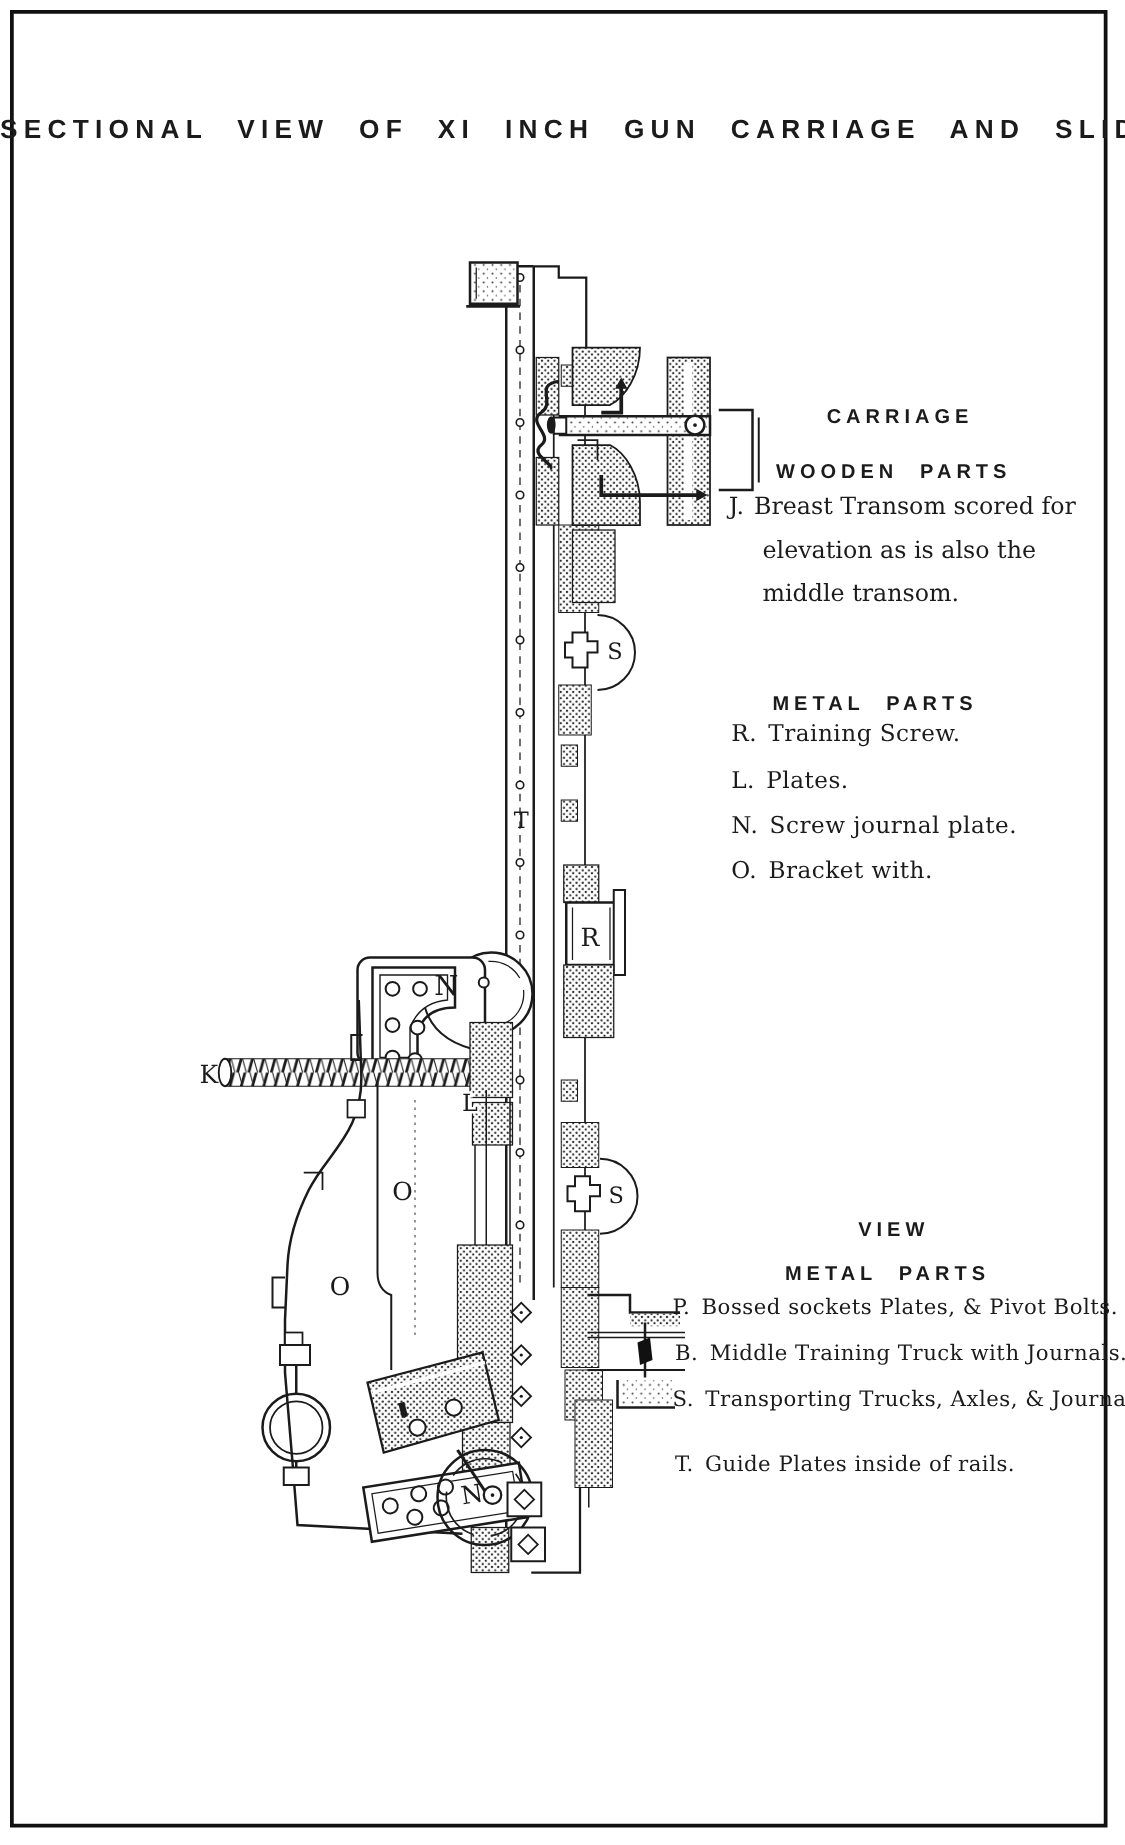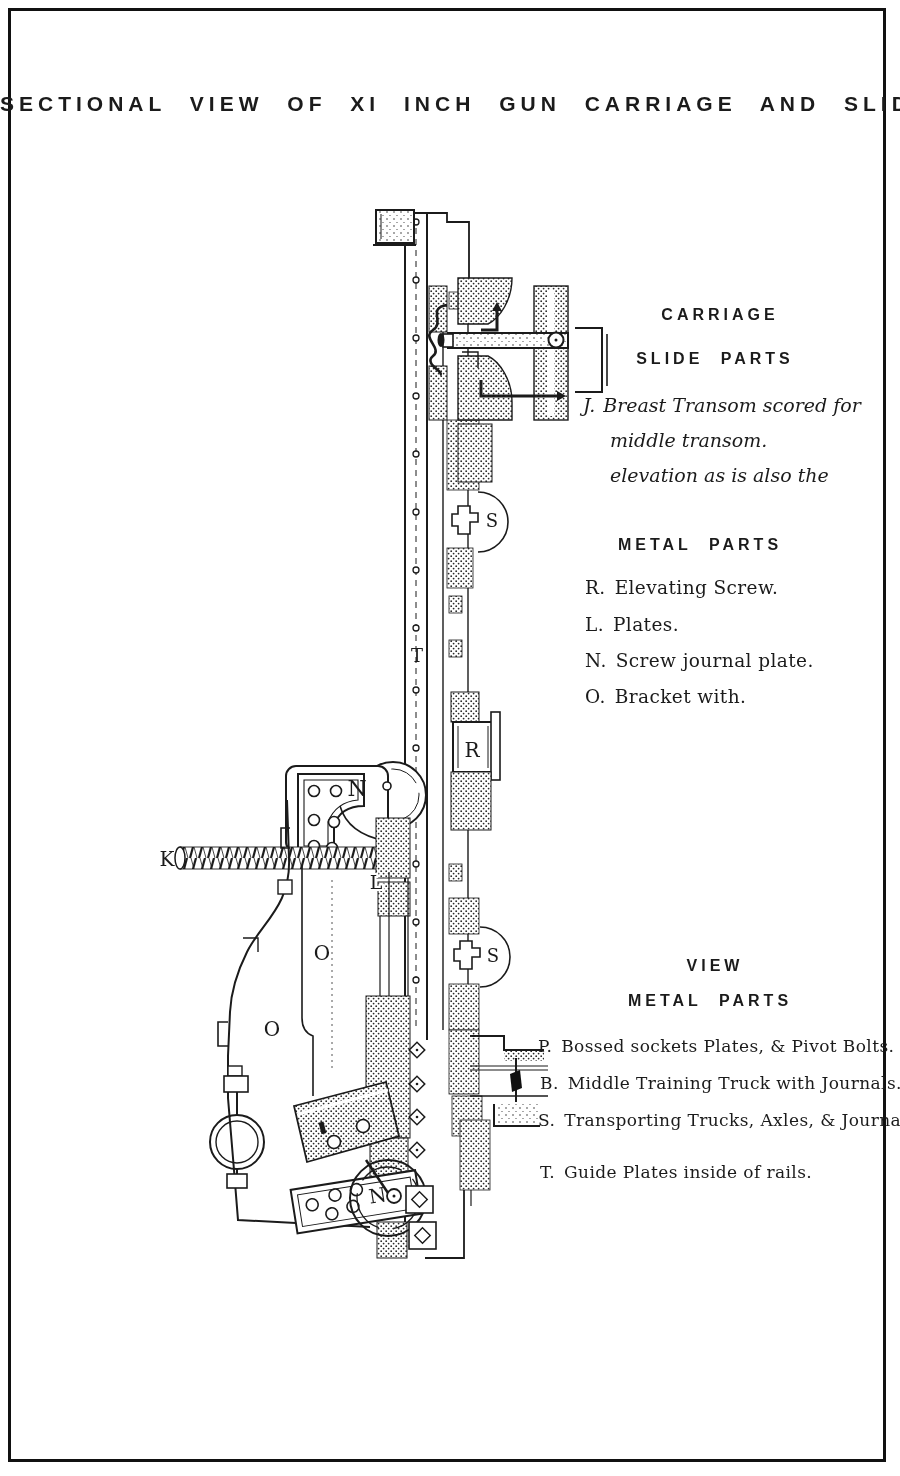--- a/index.html
+++ b/index.html
@@ -8,31 +8,31 @@
     font-family:"Liberation Sans",sans-serif;color:#1b1b1b;overflow:hidden;
   }
   .frame{position:absolute;left:8px;top:8px;width:878px;height:1454px;
     border:3px solid #111;box-sizing:border-box;}
   .title{
     position:absolute;top:92px;left:0;width:900px;text-align:center;
     font-size:21px;font-weight:600;letter-spacing:5px;word-spacing:13px;white-space:nowrap;
   }
   .heading{
     position:absolute;font-size:16px;font-weight:600;letter-spacing:4px;
-    word-spacing:9px;text-align:center;width:300px;white-space:nowrap;
+    word-spacing:9px;text-align:center;width:300px;white-space:nowrap;margin-top:19px;
   }
   .litem{
     position:absolute;font-family:"DejaVu Serif",serif;font-size:18.5px;
     letter-spacing:0.4px;white-space:nowrap;
   }
   .litem .key{display:inline-block;margin-right:9px;}
   .slide-items .litem{font-size:17px;}
   .jblock{
     position:absolute;left:583px;top:388px;width:310px;
-    font-family:"DejaVu Serif",serif;font-size:19px;line-height:35px;font-style:italic;
+    font-family:"DejaVu Serif",serif;font-size:19px;line-height:35px;
   }
   .jblock .cont{padding-left:27px;}
   .jblock .key{margin-right:8px;}
   svg{position:absolute;left:0;top:0;}
   svg text{font-family:"DejaVu Serif",serif;fill:#1b1b1b;}
 </style>
 </head>
 <body>
 
 <div class="frame"></div>
@@ -278,35 +278,35 @@
     <text x="472" y="757" font-size="20" text-anchor="middle">R</text>
     <text x="357" y="796" font-size="22" text-anchor="middle">N</text>
     <text x="376" y="889" font-size="19" text-anchor="middle" paint-order="stroke" stroke="#ffffff" stroke-width="4">L</text>
     <text x="322" y="960" font-size="20" text-anchor="middle">O</text>
     <text x="272" y="1036" font-size="20" text-anchor="middle">O</text>
     <text x="493" y="962" font-size="18" text-anchor="middle">S</text>
   </g>
 </svg>
 
 <div class="heading" style="left:570px;top:306px">CARRIAGE</div>
-<div class="heading" style="left:565px;top:350px">SLIDE PARTS</div>
+<div class="heading" style="left:565px;top:350px">WOODEN PARTS</div>
 
 <div class="jblock">
   <div>
     <span class="key">J.</span><span>Breast Transom scored for</span>
   </div>
+  <div class="cont">elevation as is also the</div>
   <div class="cont">middle transom.</div>
-  <div class="cont">elevation as is also the</div>
 </div>
 
 <div class="heading" style="left:550px;top:536px">METAL PARTS</div>
 
 <div class="carriage-items">
   <div class="litem" style="left:585px;top:577px">
-    <span class="key">R.</span><span>Elevating Screw.</span>
+    <span class="key">R.</span><span>Training Screw.</span>
   </div>
   <div class="litem" style="left:585px;top:614px">
     <span class="key">L.</span><span>Plates.</span>
   </div>
   <div class="litem" style="left:585px;top:650px">
     <span class="key">N.</span><span>Screw journal plate.</span>
   </div>
   <div class="litem" style="left:585px;top:686px">
     <span class="key">O.</span><span>Bracket with.</span>
   </div>

